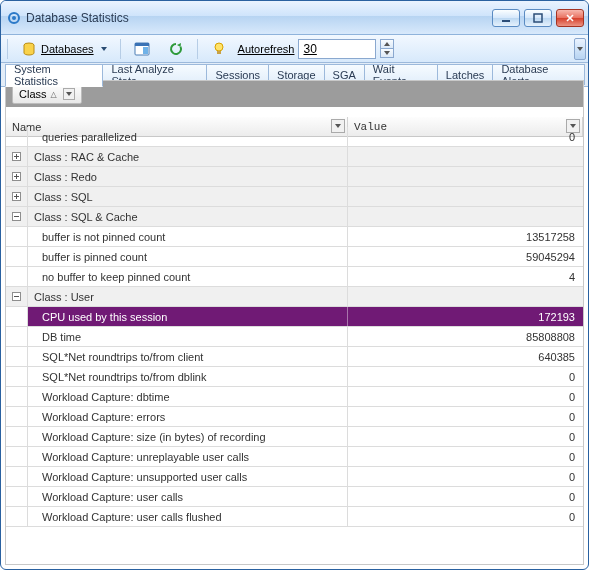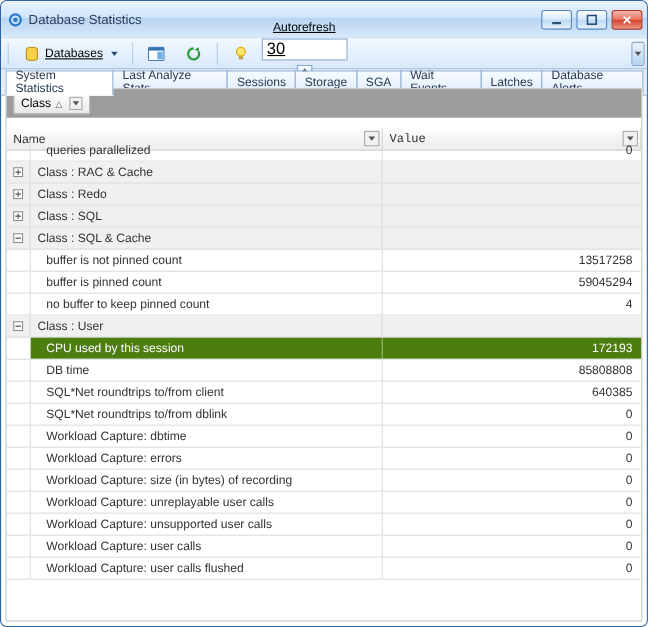--- a/index.html
+++ b/index.html
@@ -79,27 +79,27 @@
   .tb-btn.dropdown::after {
     content: "";
     width: 0; height: 0;
     border-left: 3px solid transparent;
     border-right: 3px solid transparent;
     border-top: 4px solid #2a4b72;
     margin-left: 3px;
   }
   .icon-box { width: 16px; height: 16px; display:flex; align-items:center; justify-content:center; }
   .spinner-group {
-    display: flex; align-items: center; gap: 4px; flex-direction: column;
+    display: flex; align-items: center; gap: 4px;
   }
   .spinner-input {
     width: 78px; height: 20px;
     border: 1px solid #8aa8cf;
     padding: 0 4px;
-    font-size: 15px;
+    font-size: 12px;
     background: #fff;
   }
   .spinner-btns {
     display: flex; flex-direction: column;
     height: 20px;
   }
   .spinner-btn {
     width: 14px; height: 10px;
     border: 1px solid #8aa8cf;
     background: linear-gradient(to bottom,#f8fcff,#dce9f7);
@@ -245,21 +245,21 @@
     white-space:nowrap; overflow:hidden;
   }
   .cell-name.indent { padding-left: 14px; }
   .cell-value {
     flex: 1;
     display:flex; align-items:center; justify-content:flex-end;
     padding: 0 8px;
   }
   .row.selected .cell-name,
   .row.selected .cell-value {
-    background: #4d7c0f;
+    background: #701a75;
     color:#fff;
   }
   .row.selected .cell-name { border-right-color: rgba(255,255,255,0.4); }
   
   .grid-body::-webkit-scrollbar { width: 16px; }
   .grid-body::-webkit-scrollbar-track { background:#f0f0f0; border-left:1px solid #d3d3d3;}
   .grid-body::-webkit-scrollbar-thumb { background:#c9c9c9; border:1px solid #a9a9a9; }
   .grid-body::-webkit-scrollbar-button { background:#e6e6e6; border:1px solid #aaa; height:16px;}
   
   .tri-down { width:0;height:0;border-left:3px solid transparent;border-right:3px solid transparent;border-top:4px solid #555;}

